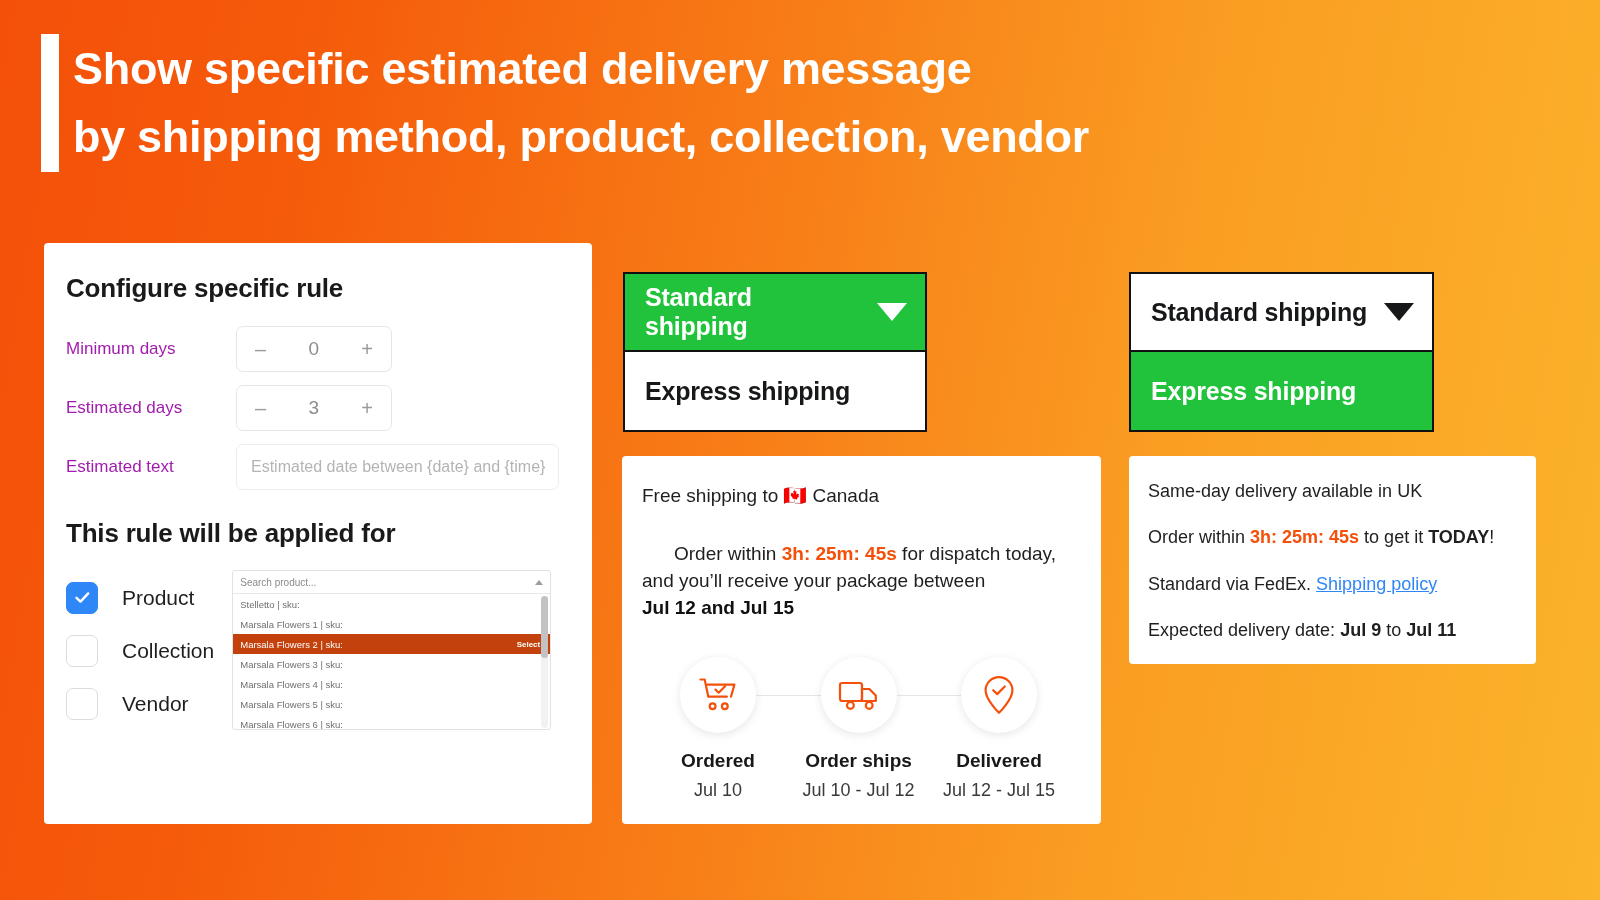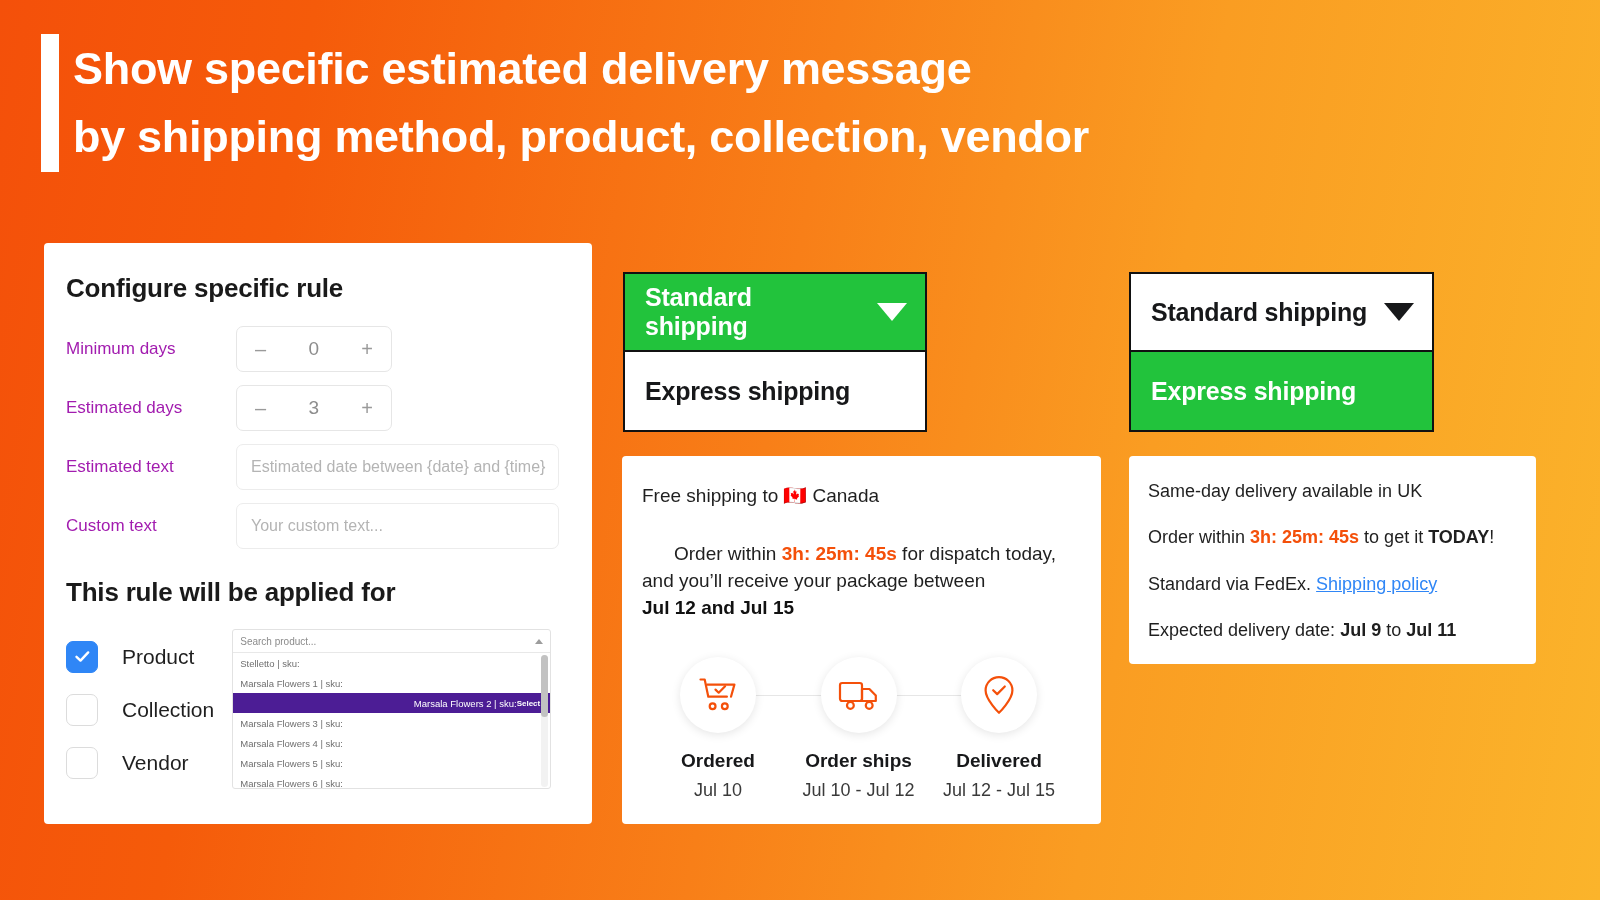--- a/index.html
+++ b/index.html
@@ -175,23 +175,22 @@
   .prod-item {
     height: 20px;
     display: flex;
     align-items: center;
     justify-content: space-between;
     padding: 0 10px 0 7px;
     font-size: 9.5px;
     color: #6f6f6f;
   }
   .prod-item.sel {
-    background: #4c1d95;
+    background: #c2410c;
     color: #ffffff;
-    justify-content: flex-end;
   }
   .prod-item .selbtn {
     font-size: 8px;
     font-weight: bold;
     color: #ffffff;
   }
   .prod-scroll {
     position: absolute;
     right: 2px; top: 25px;
     width: 7px; height: 132px;
@@ -346,26 +345,20 @@
     </div>
   </div>
 
   <div class="field-row">
     <div class="field-label">Estimated text</div>
     <div class="text-input">
       <span class="ph">Estimated date between {date} and {time}</span>
     </div>
   </div>
 
-  <div class="field-row">
-    <div class="field-label">Custom text</div>
-    <div class="text-input">
-      <span class="ph">Your custom text...</span>
-    </div>
-  </div>
 
   <div class="section-title">This rule will be applied for</div>
 
   <div class="apply-wrap">
     <div class="checks">
       <div class="check-row">
         <span class="cbox checked">
           <svg width="19" height="19" viewBox="0 0 19 19">
               <path d="M3.5 9.8 L7.5 13.6 L15.2 5.4" fill="none" stroke="#fff" stroke-width="2.4" stroke-linecap="round" stroke-linejoin="round"></path>
             </svg>

